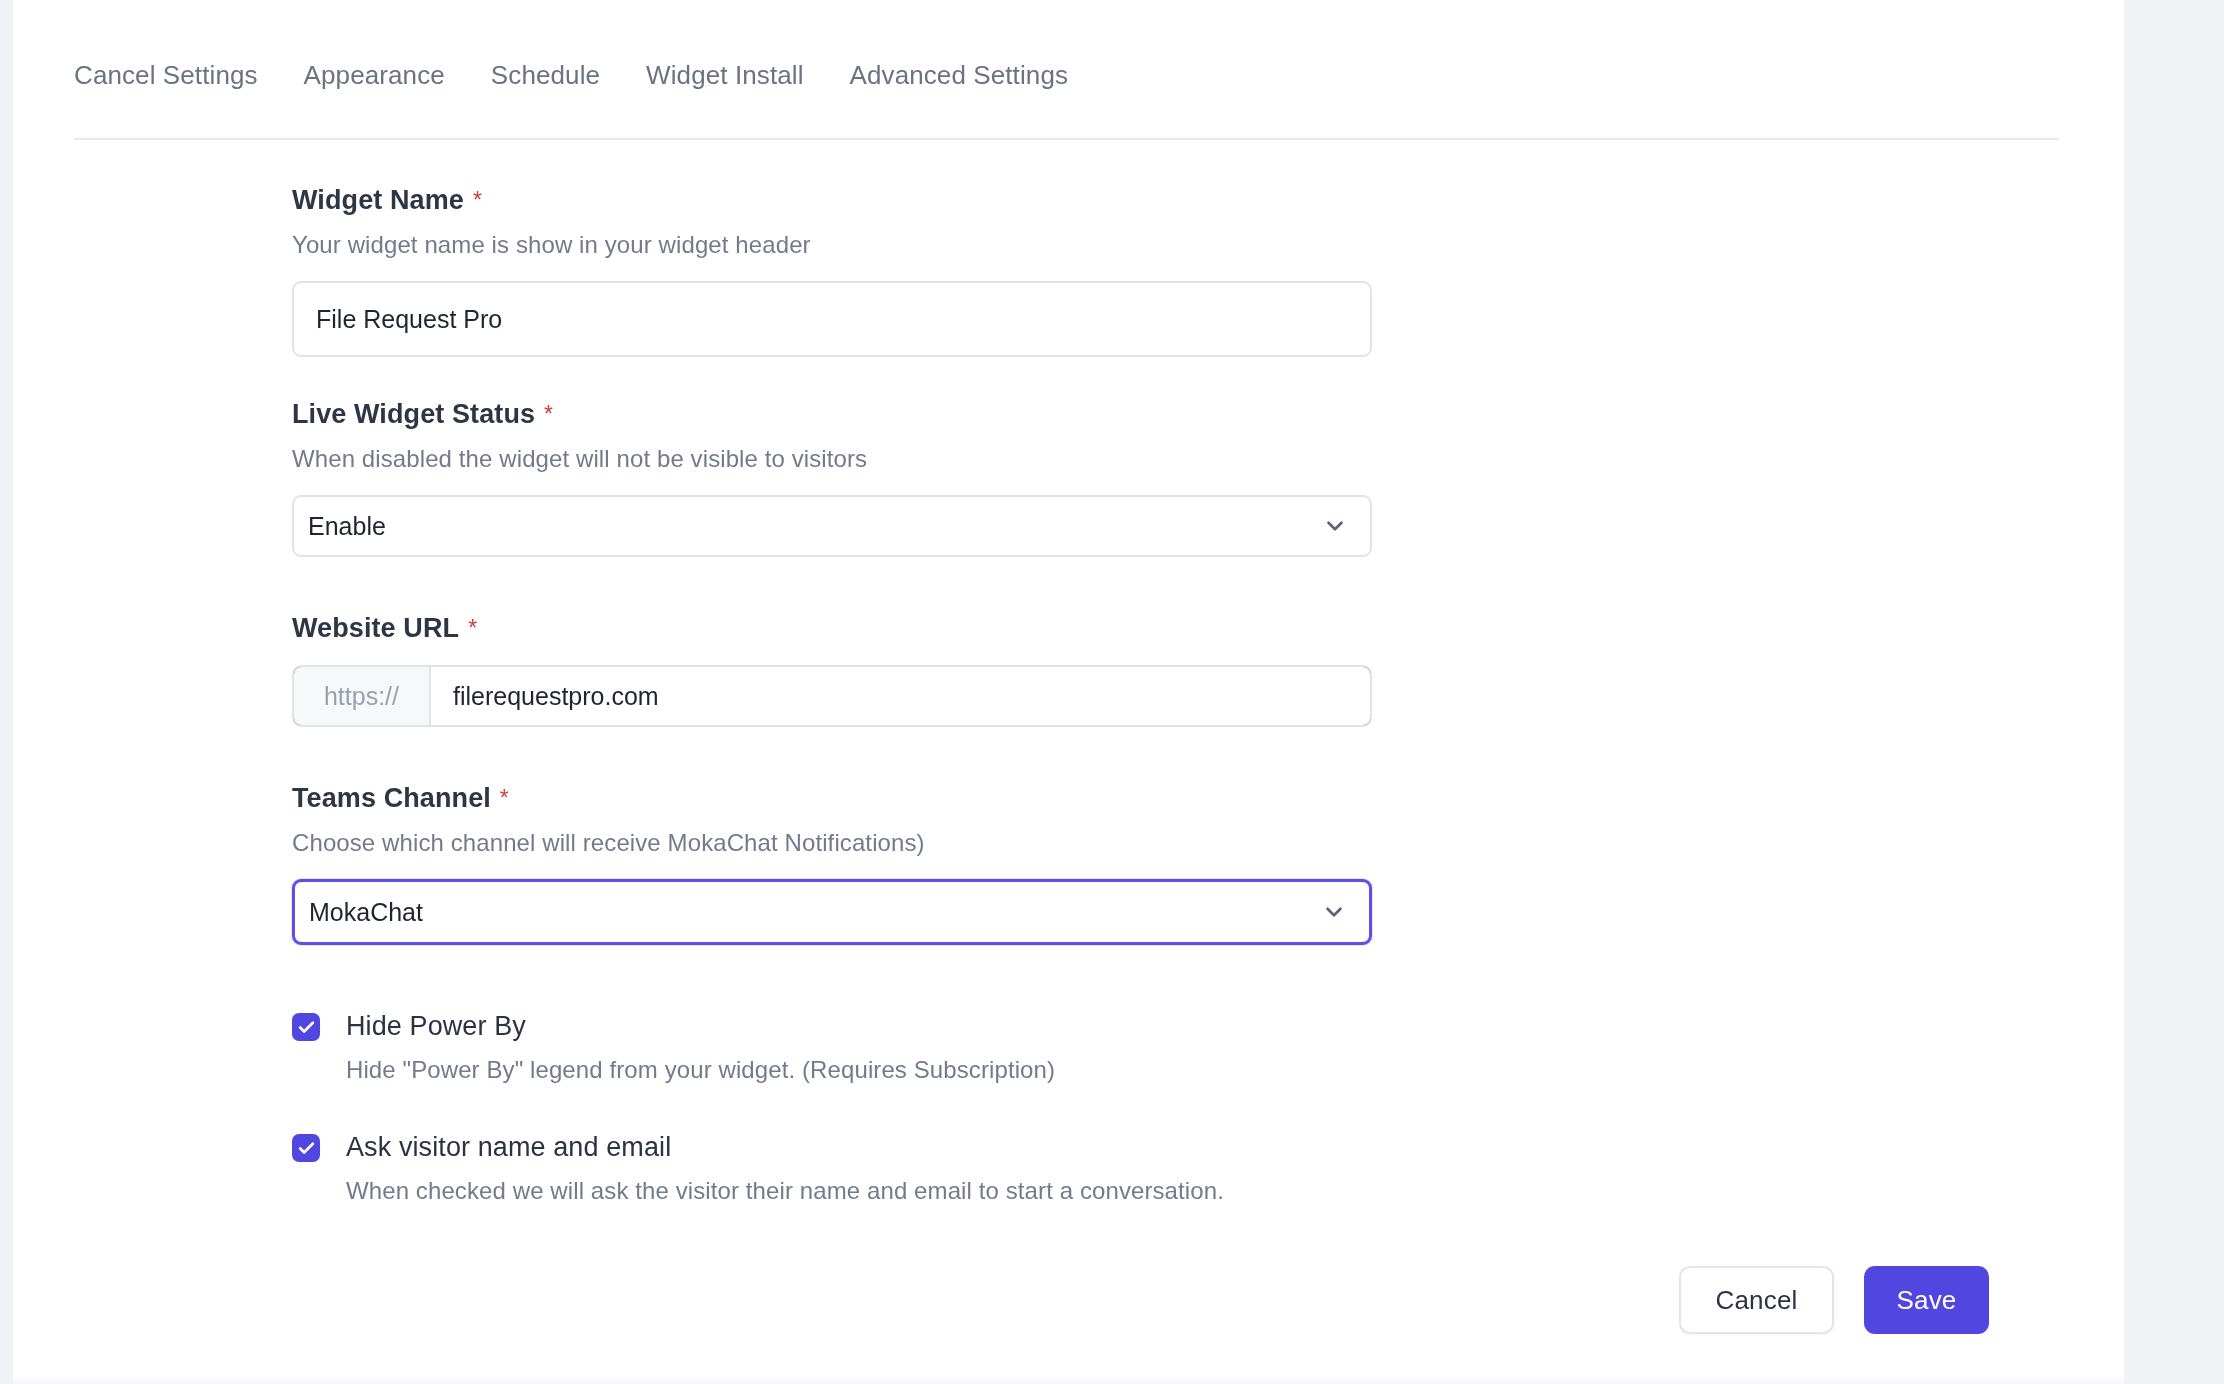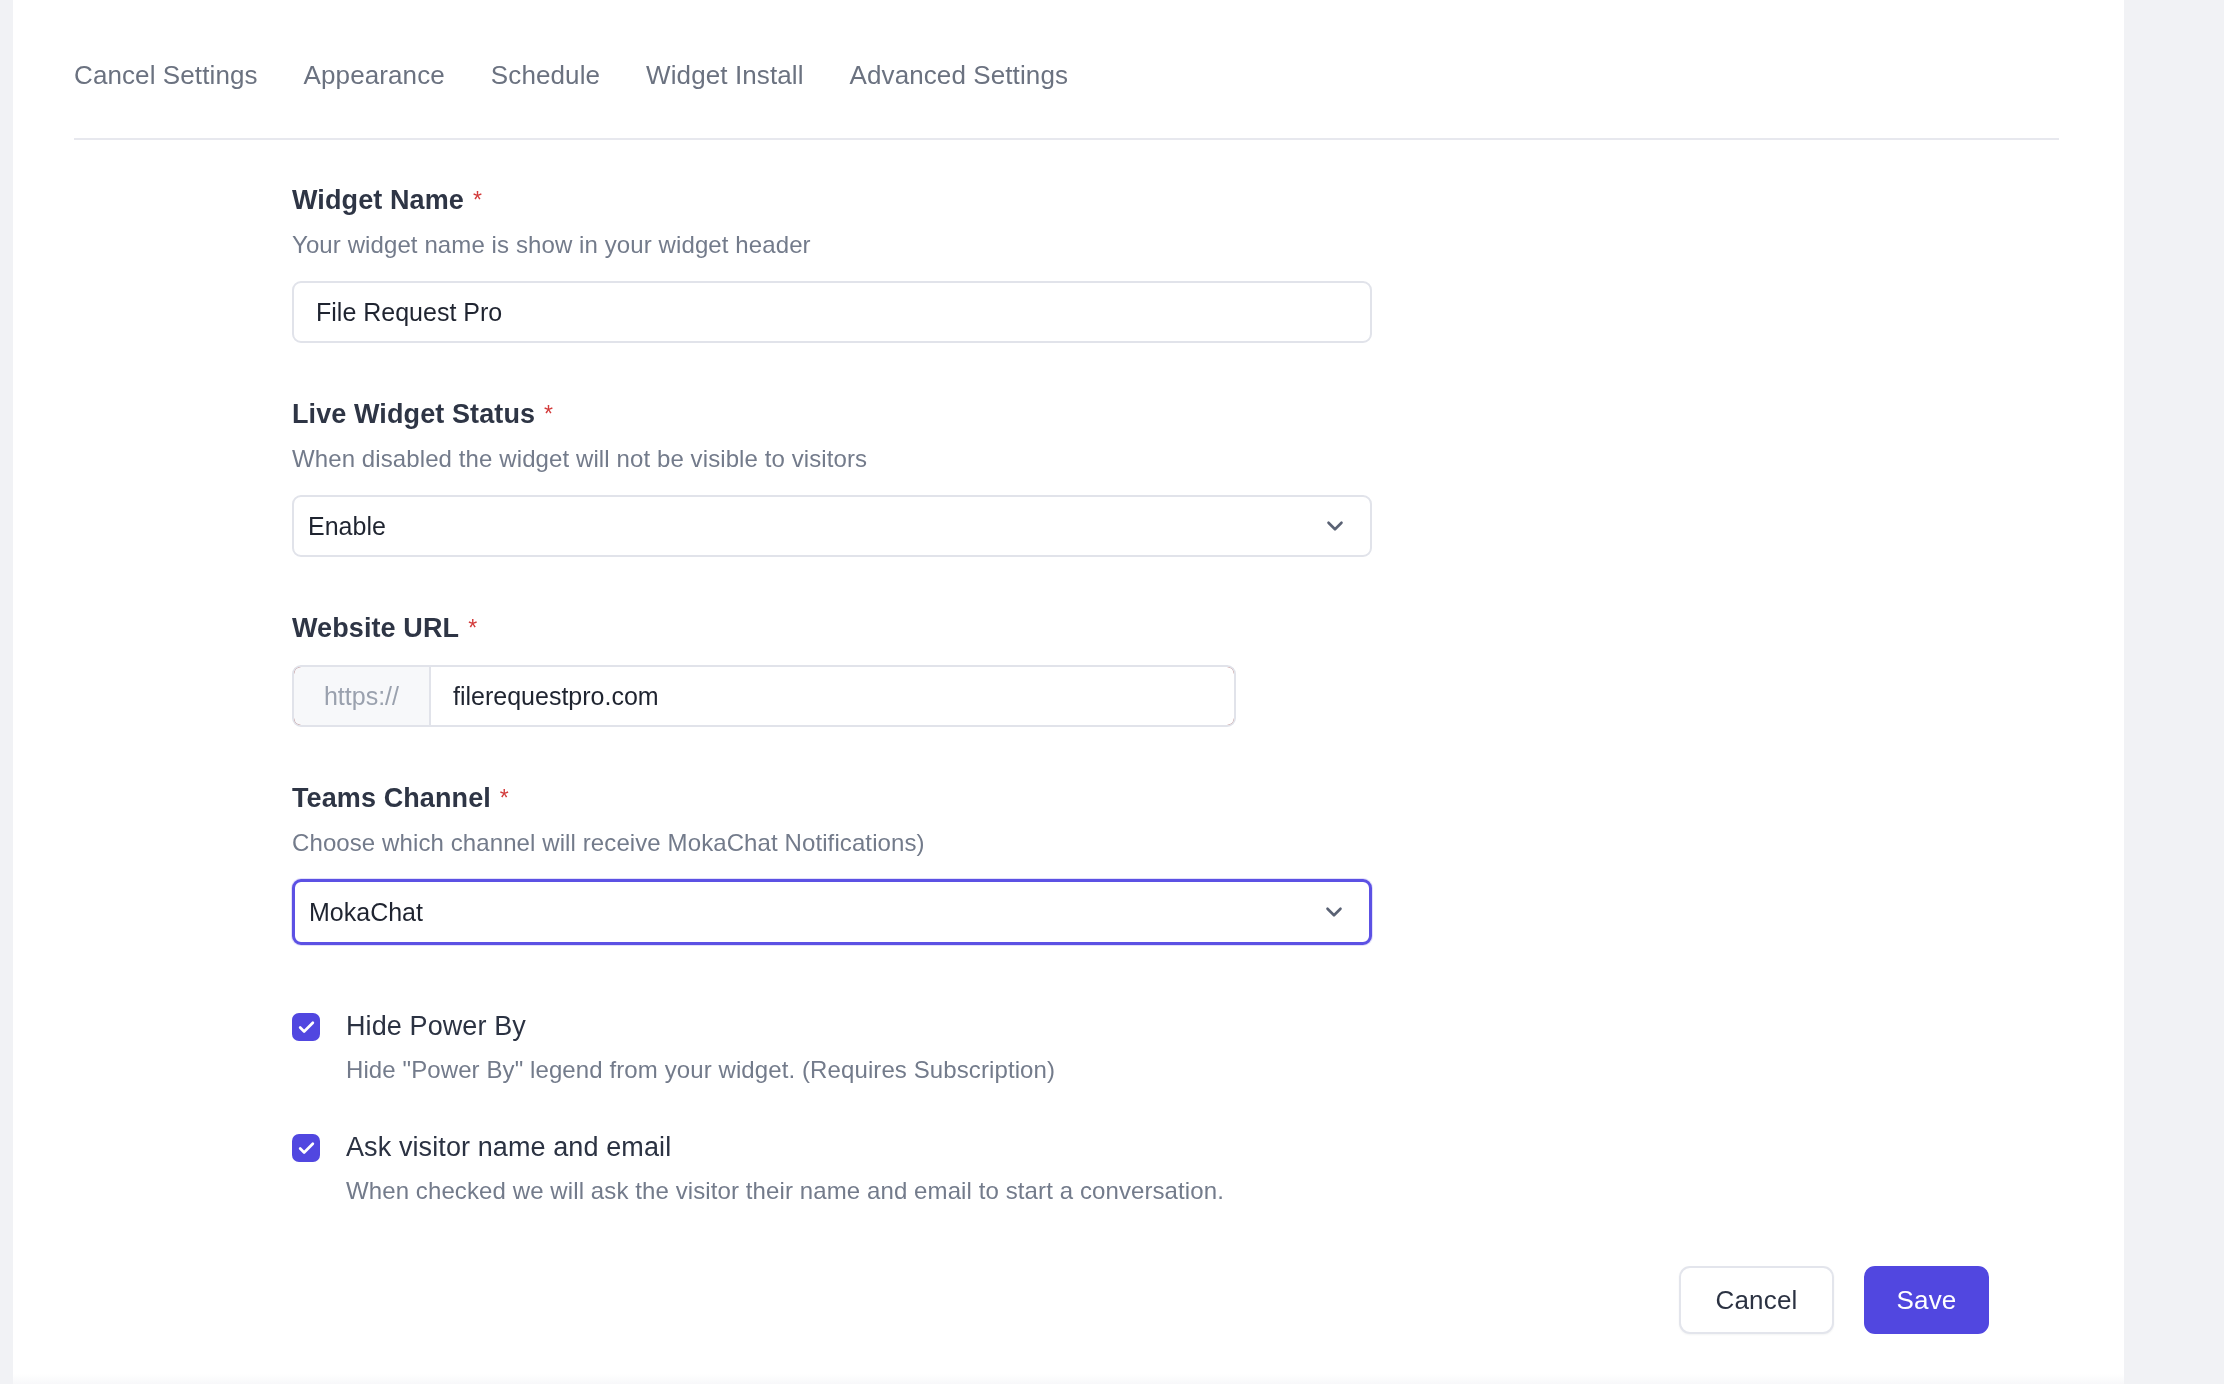--- a/index.html
+++ b/index.html
@@ -94,21 +94,21 @@
   }
 
   .input-wrap {
     margin-top: 19px;
     position: relative;
     width: 1080px;
     height: 62px;
   }
   .text-input {
     width: 100%;
-    height: 62px;
+    height: 76px;
     border: 2px solid #e1e3ea;
     border-radius: 9px;
     font-size: 25px;
     color: #1f2430;
     padding: 0 22px;
     font-family: "Liberation Sans", sans-serif;
     background: #ffffff;
     outline: none;
   }
 
@@ -139,21 +139,21 @@
     height: 26px;
     display: flex;
     align-items: center;
     justify-content: center;
     color: #5a6274;
   }
 
   
   .url-group {
     margin-top: 19px;
-    width: 944px;
+    width: 1080px;
     height: 62px;
     display: flex;
     border: 2px solid #e1e3ea;
     border-radius: 9px;
     overflow: hidden;
     background: #7f1d1d;
   }
   .url-prefix {
     width: 137px;
     background: #f7f8fa;

